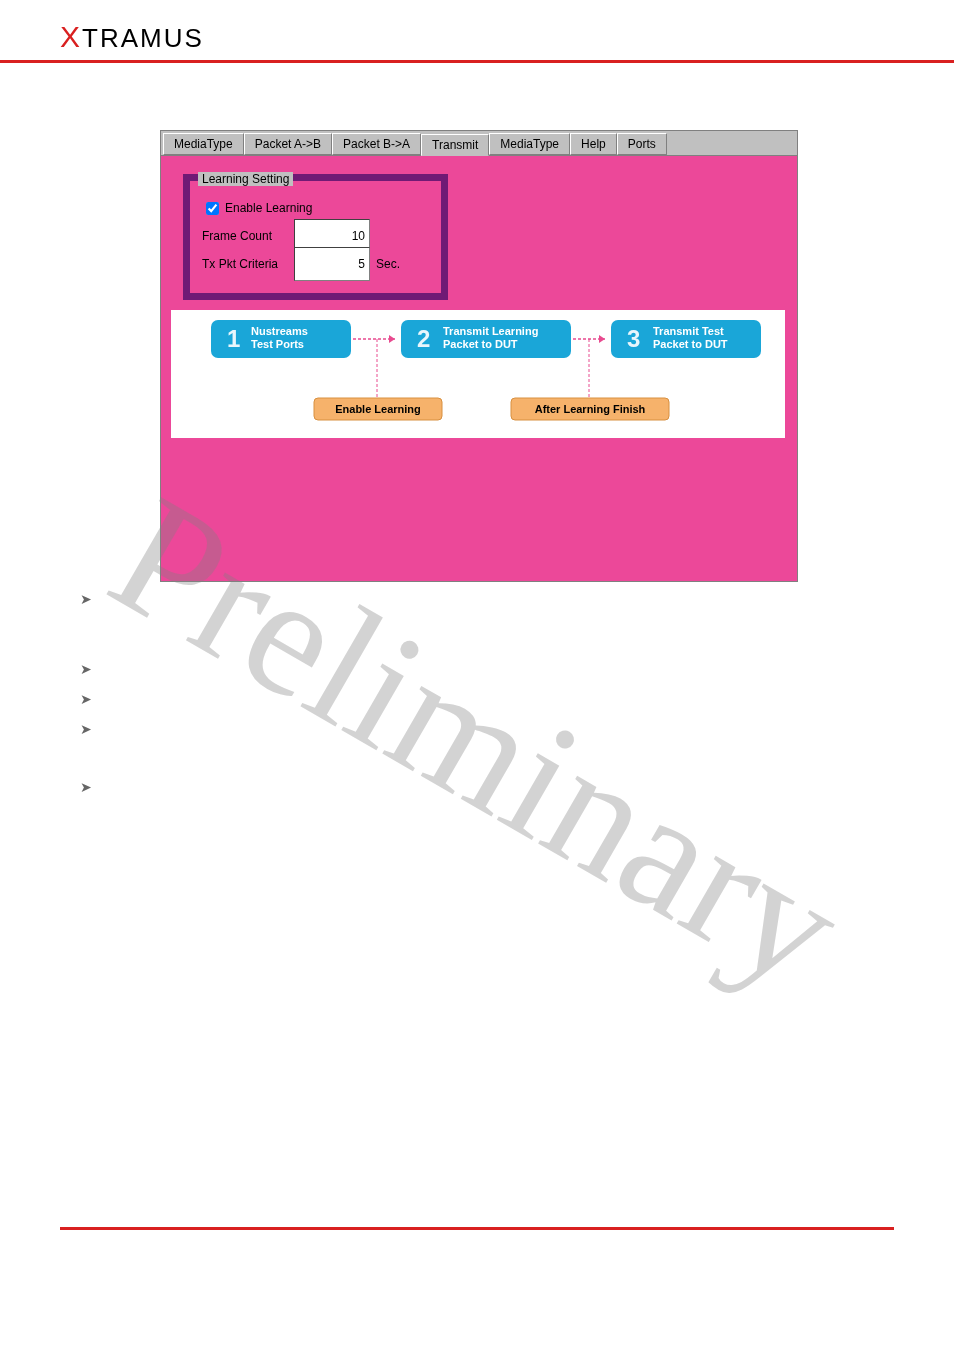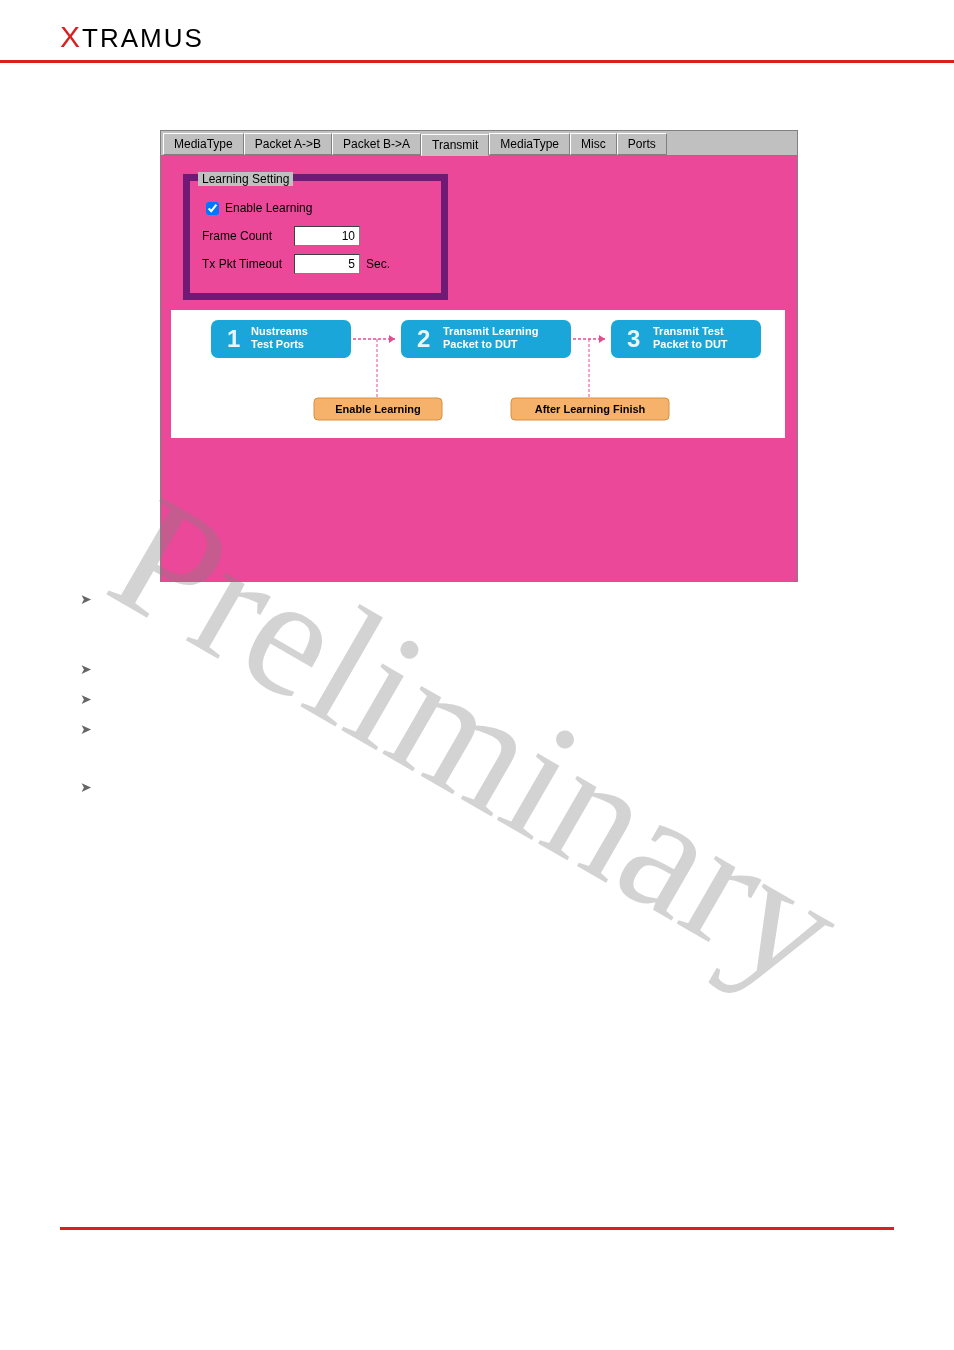--- a/index.html
+++ b/index.html
@@ -105,23 +105,23 @@
   .row label.field-label {
     width: 92px;
     font-size: 12px;
   }
   .sunken {
     border: 1px solid #808080;
     border-top: 1px solid #404040;
     border-left: 1px solid #404040;
     background: #fff;
     height: 20px;
-    width: 66px;
+    width: 76px;
     text-align: right;
-    padding: 2px 4px;
+    padding: 16px 4px;
     font-family: "MS Sans Serif", Tahoma, sans-serif;
     font-size: 12px;
   }
   .unit {
     margin-left: 6px;
     font-size: 12px;
   }
   input[type="checkbox"] {
     width: 13px;
     height: 13px;
@@ -158,40 +158,40 @@
   </span>
 </div>
 
 <div class="panel">
   <div class="tabs">
     <div class="tab">MediaType</div>
     <div class="tab">Packet A-&gt;B</div>
     <div class="tab">Packet B-&gt;A</div>
     <div class="tab active">Transmit</div>
     <div class="tab">MediaType</div>
-    <div class="tab">Misc</div>
+    <div class="tab">Help</div>
     <div class="tab">Ports</div>
   </div>
 
   <div class="group">
     <div class="group-title">Learning Setting</div>
 
     <div class="row">
       <input type="checkbox" checked="" style="">
       <label>Enable Learning</label>
     </div>
 
     <div class="row">
       <label class="field-label">Frame Count</label>
       <input class="sunken" value="10" style="">
     </div>
 
 
     <div class="row">
-      <label class="field-label">Tx Pkt Timeout</label>
+      <label class="field-label">Tx Pkt Criteria</label>
       <input class="sunken" value="5" style="">
       <span class="unit">Sec.</span>
     </div>
 
   </div>
 
   <div class="diagram-wrap">
     <svg class="diagram" viewBox="0 0 614 128">
 
       <rect x="0" y="0" width="614" height="128" fill="#ffffff"></rect>

